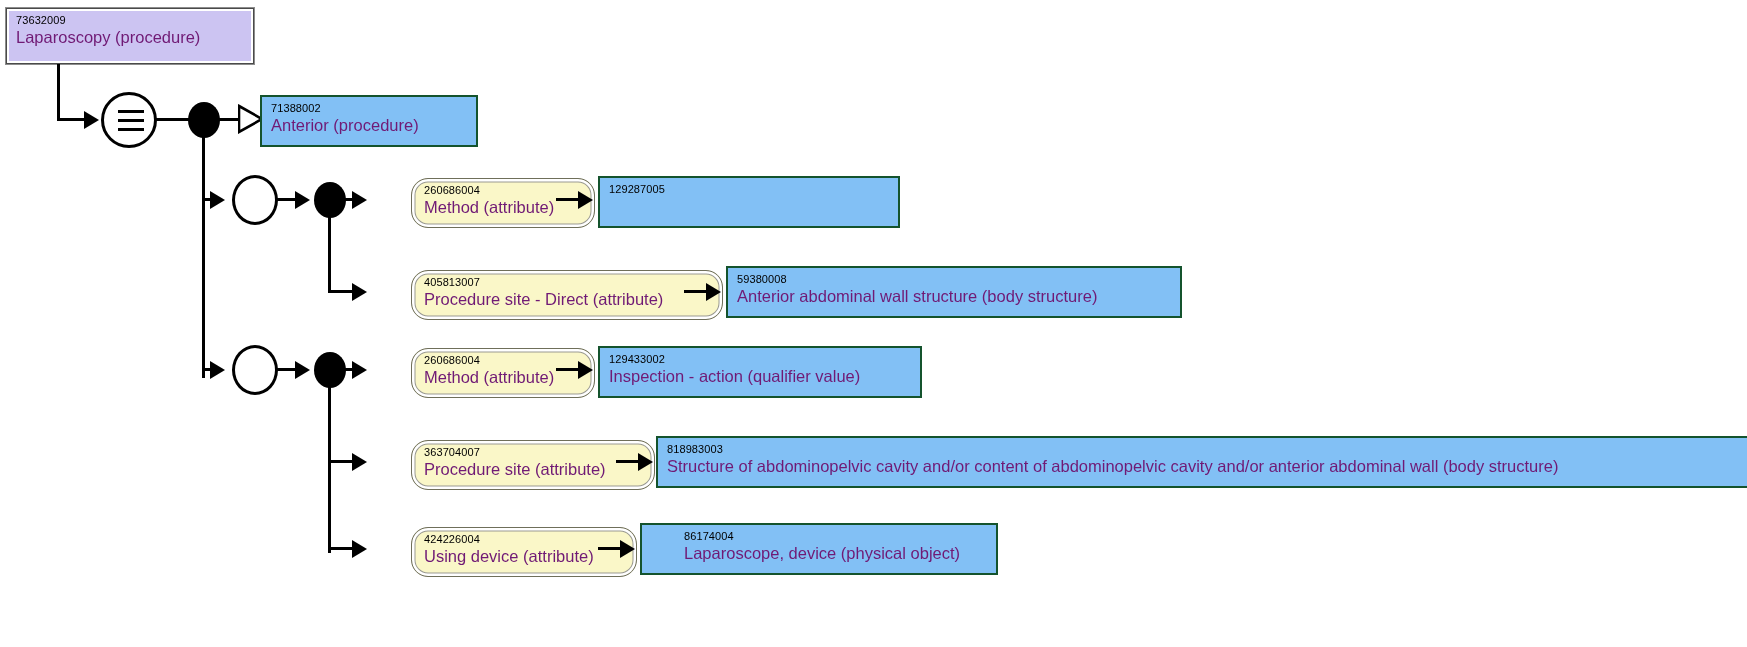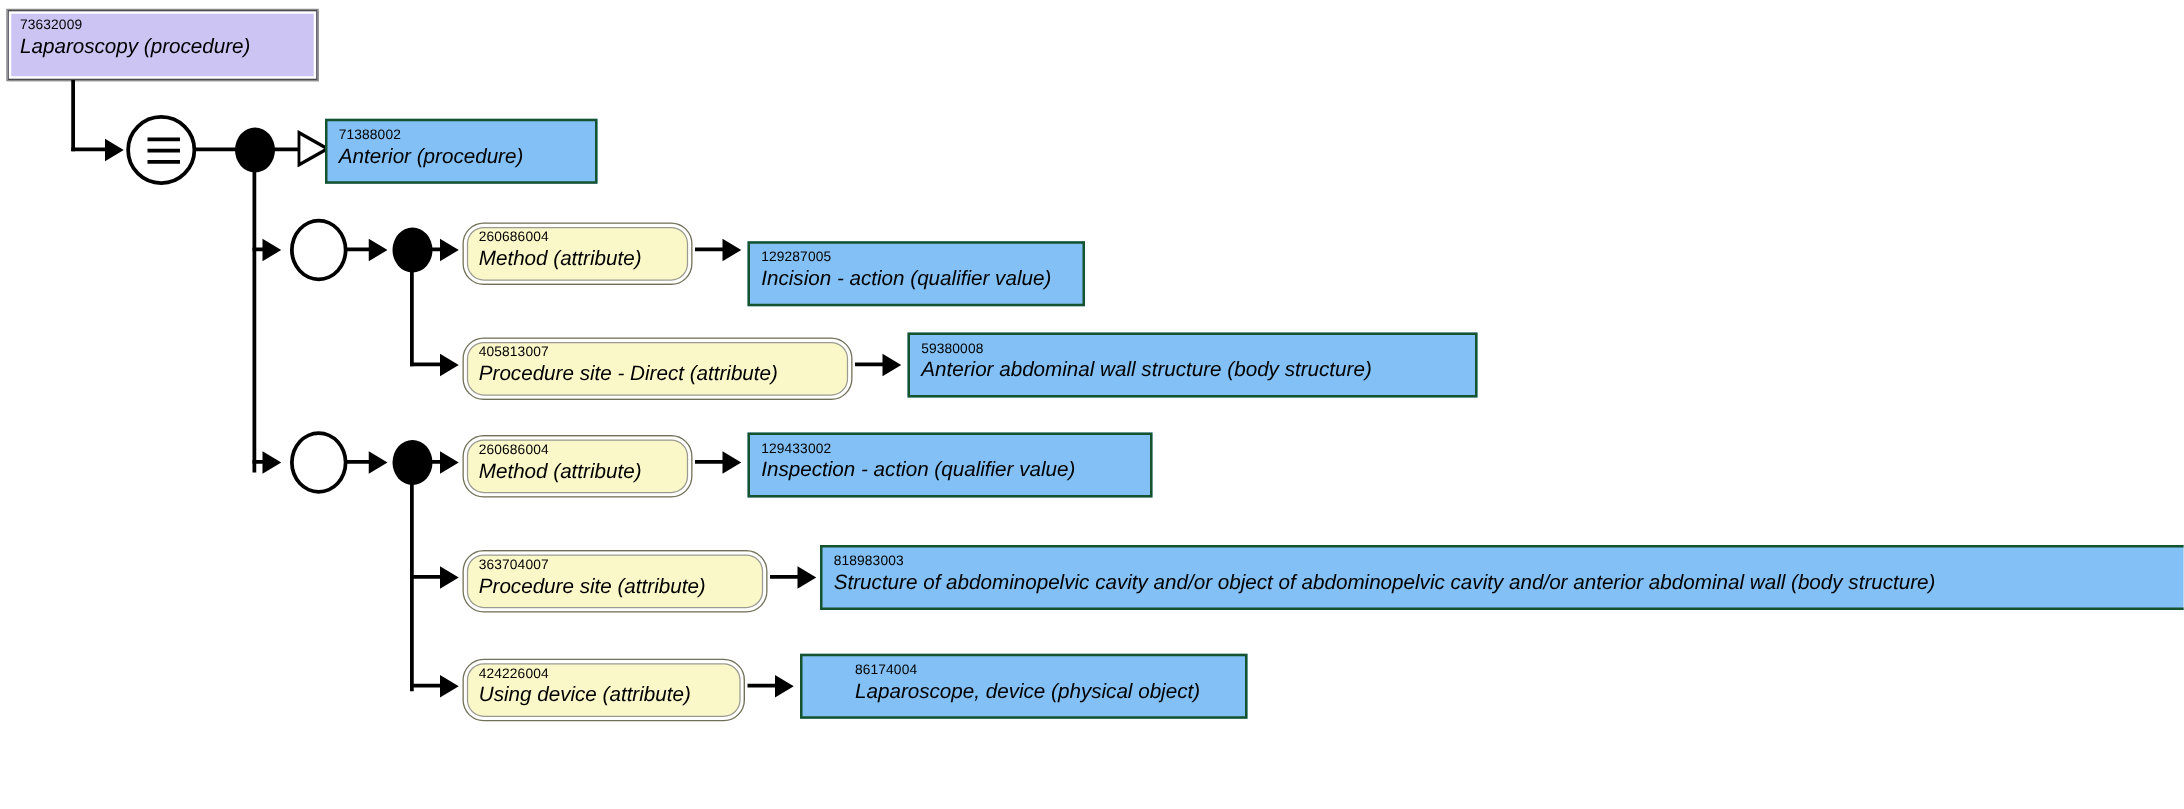--- a/index.html
+++ b/index.html
@@ -29,24 +29,23 @@
     white-space: nowrap;
   }
   .node .sctid {
     font-size: 11px;
     color: #000;
     display: block;
     letter-spacing: 0.1px;
   }
   .node .term {
     font-size: 16.5px;
-    color: #000000;
+    color: #701a75;
     display: block;
     margin-top: 2px;
-    font-style: italic;
   }
 
   
   .node-focus {
     background: #ccc4f2;
     border: 1px solid #4a4a4a;
     box-shadow: 0 0 0 2px #ffffff inset, 1px 1px 0 0 #9a9a9a;
     outline: 1px solid #8c8c8c;
   }
 
@@ -57,20 +56,21 @@
   }
 
   
   .node-attribute {
     background: #faf7c8;
     border: 1.5px solid #6f6f5a;
     border-radius: 17px;
     box-shadow: 0 0 0 2.5px #ffffff inset,
                 0 0 0 3.5px #9a9a92 inset;
     padding-left: 12px;
+    margin-left: 41px;
   }
 
   
   .ln {
     position: absolute;
     background: #000000;
   }
   .ln-h { height: 3px; }
   .ln-v { width: 3px; }
 
@@ -180,23 +180,22 @@
   <div class="arrow" style="left:352px; top:191px;"></div>
 
   <div class="node node-attribute" style="left:370px; top:178px; width:184px; height:50px;">
     <span class="sctid">260686004</span>
     <span class="term">Method (attribute)</span>
   </div>
 
   <div class="ln ln-h" style="left:556px; top:198px; width:28px;"></div>
   <div class="arrow" style="left:578px; top:191px;"></div>
 
-  <div class="node node-concept" style="left:598px; top:193px; width:270px; height:52px;">
+  <div class="node node-concept" style="left:598px; top:176px; width:302px; height:52px;">
     <span class="sctid">129287005</span>
-    <span class="term">Incision - action (qualifier value)</span>
   </div>
 
   <div class="ln ln-h" style="left:328px; top:290px; width:32px;"></div>
   <div class="arrow" style="left:352px; top:283px;"></div>
 
   <div class="node node-attribute" style="left:370px; top:270px; width:312px; height:50px;">
     <span class="sctid">405813007</span>
     <span class="term">Procedure site - Direct (attribute)</span>
   </div>
 
@@ -241,21 +240,21 @@
   <div class="node node-attribute" style="left:370px; top:440px; width:244px; height:50px;">
     <span class="sctid">363704007</span>
     <span class="term">Procedure site (attribute)</span>
   </div>
 
   <div class="ln ln-h" style="left:616px; top:460px; width:28px;"></div>
   <div class="arrow" style="left:638px; top:453px;"></div>
 
   <div class="node node-concept" style="left:656px; top:436px; width:1100px; height:52px;">
     <span class="sctid">818983003</span>
-    <span class="term">Structure of abdominopelvic cavity and/or object of abdominopelvic cavity and/or anterior abdominal wall (body structure)</span>
+    <span class="term">Structure of abdominopelvic cavity and/or content of abdominopelvic cavity and/or anterior abdominal wall (body structure)</span>
   </div>
 
   <div class="ln ln-h" style="left:328px; top:547px; width:32px;"></div>
   <div class="arrow" style="left:352px; top:540px;"></div>
 
   <div class="node node-attribute" style="left:370px; top:527px; width:226px; height:50px;">
     <span class="sctid">424226004</span>
     <span class="term">Using device (attribute)</span>
   </div>
 

